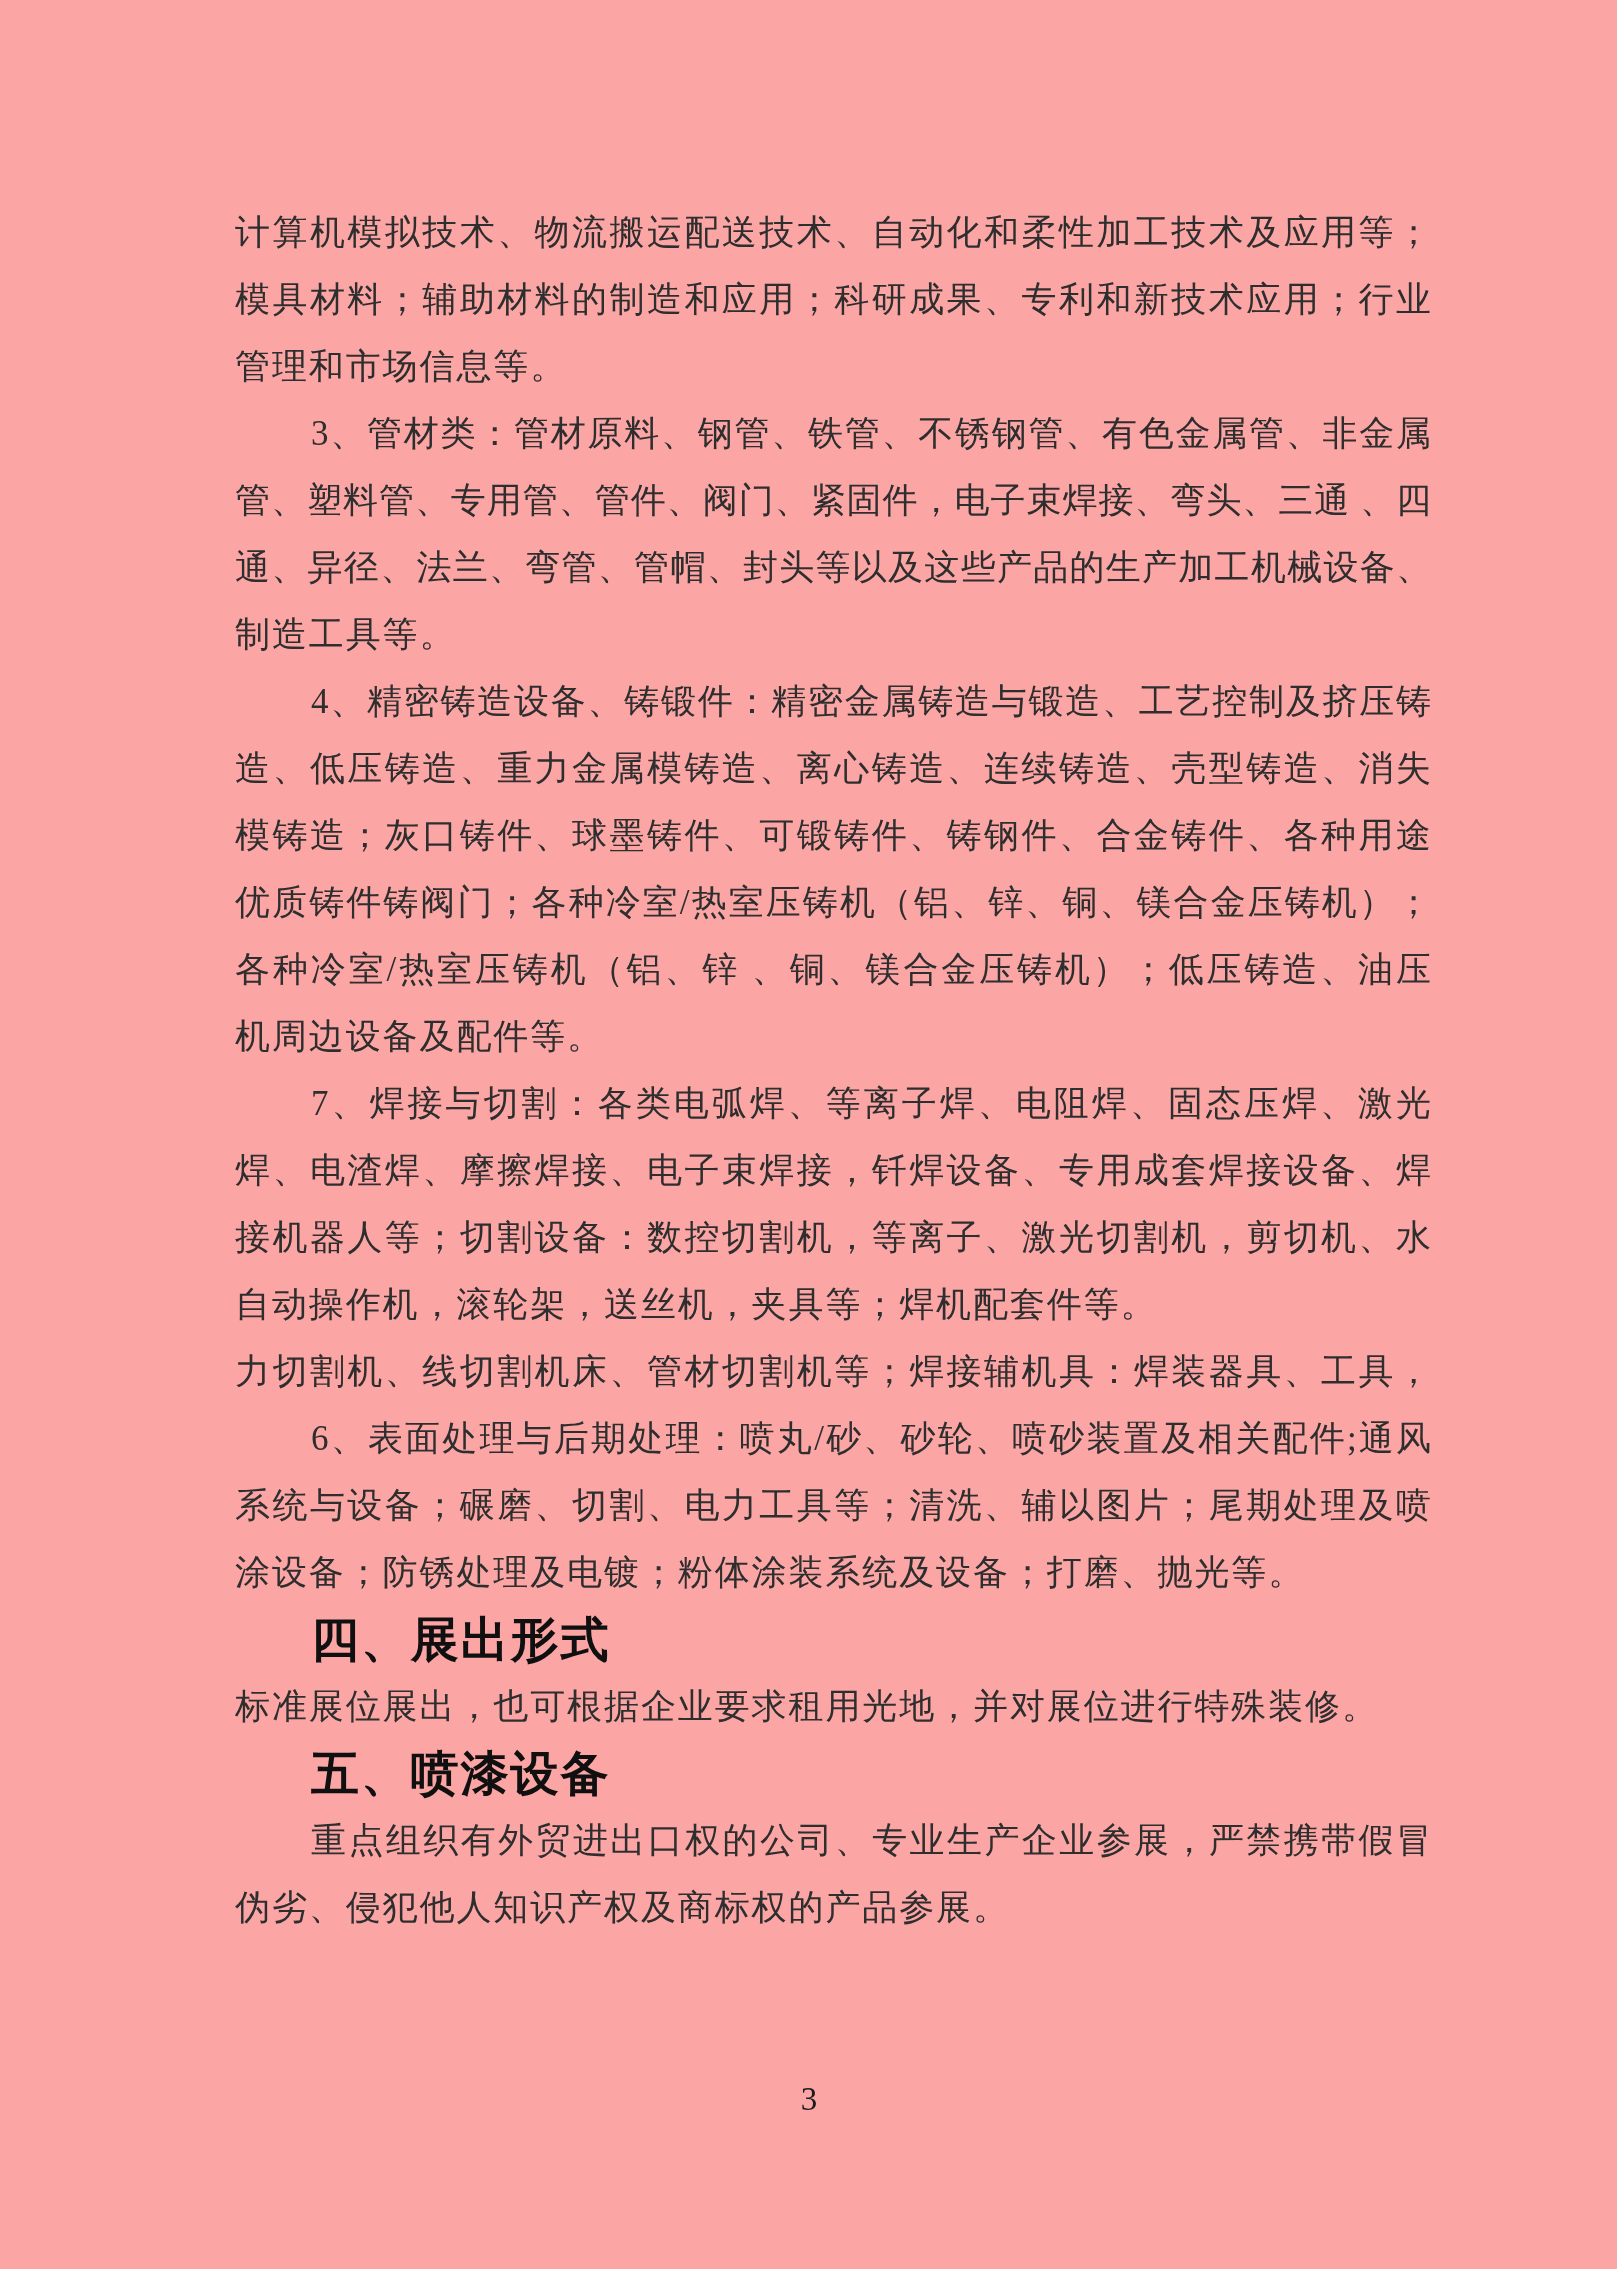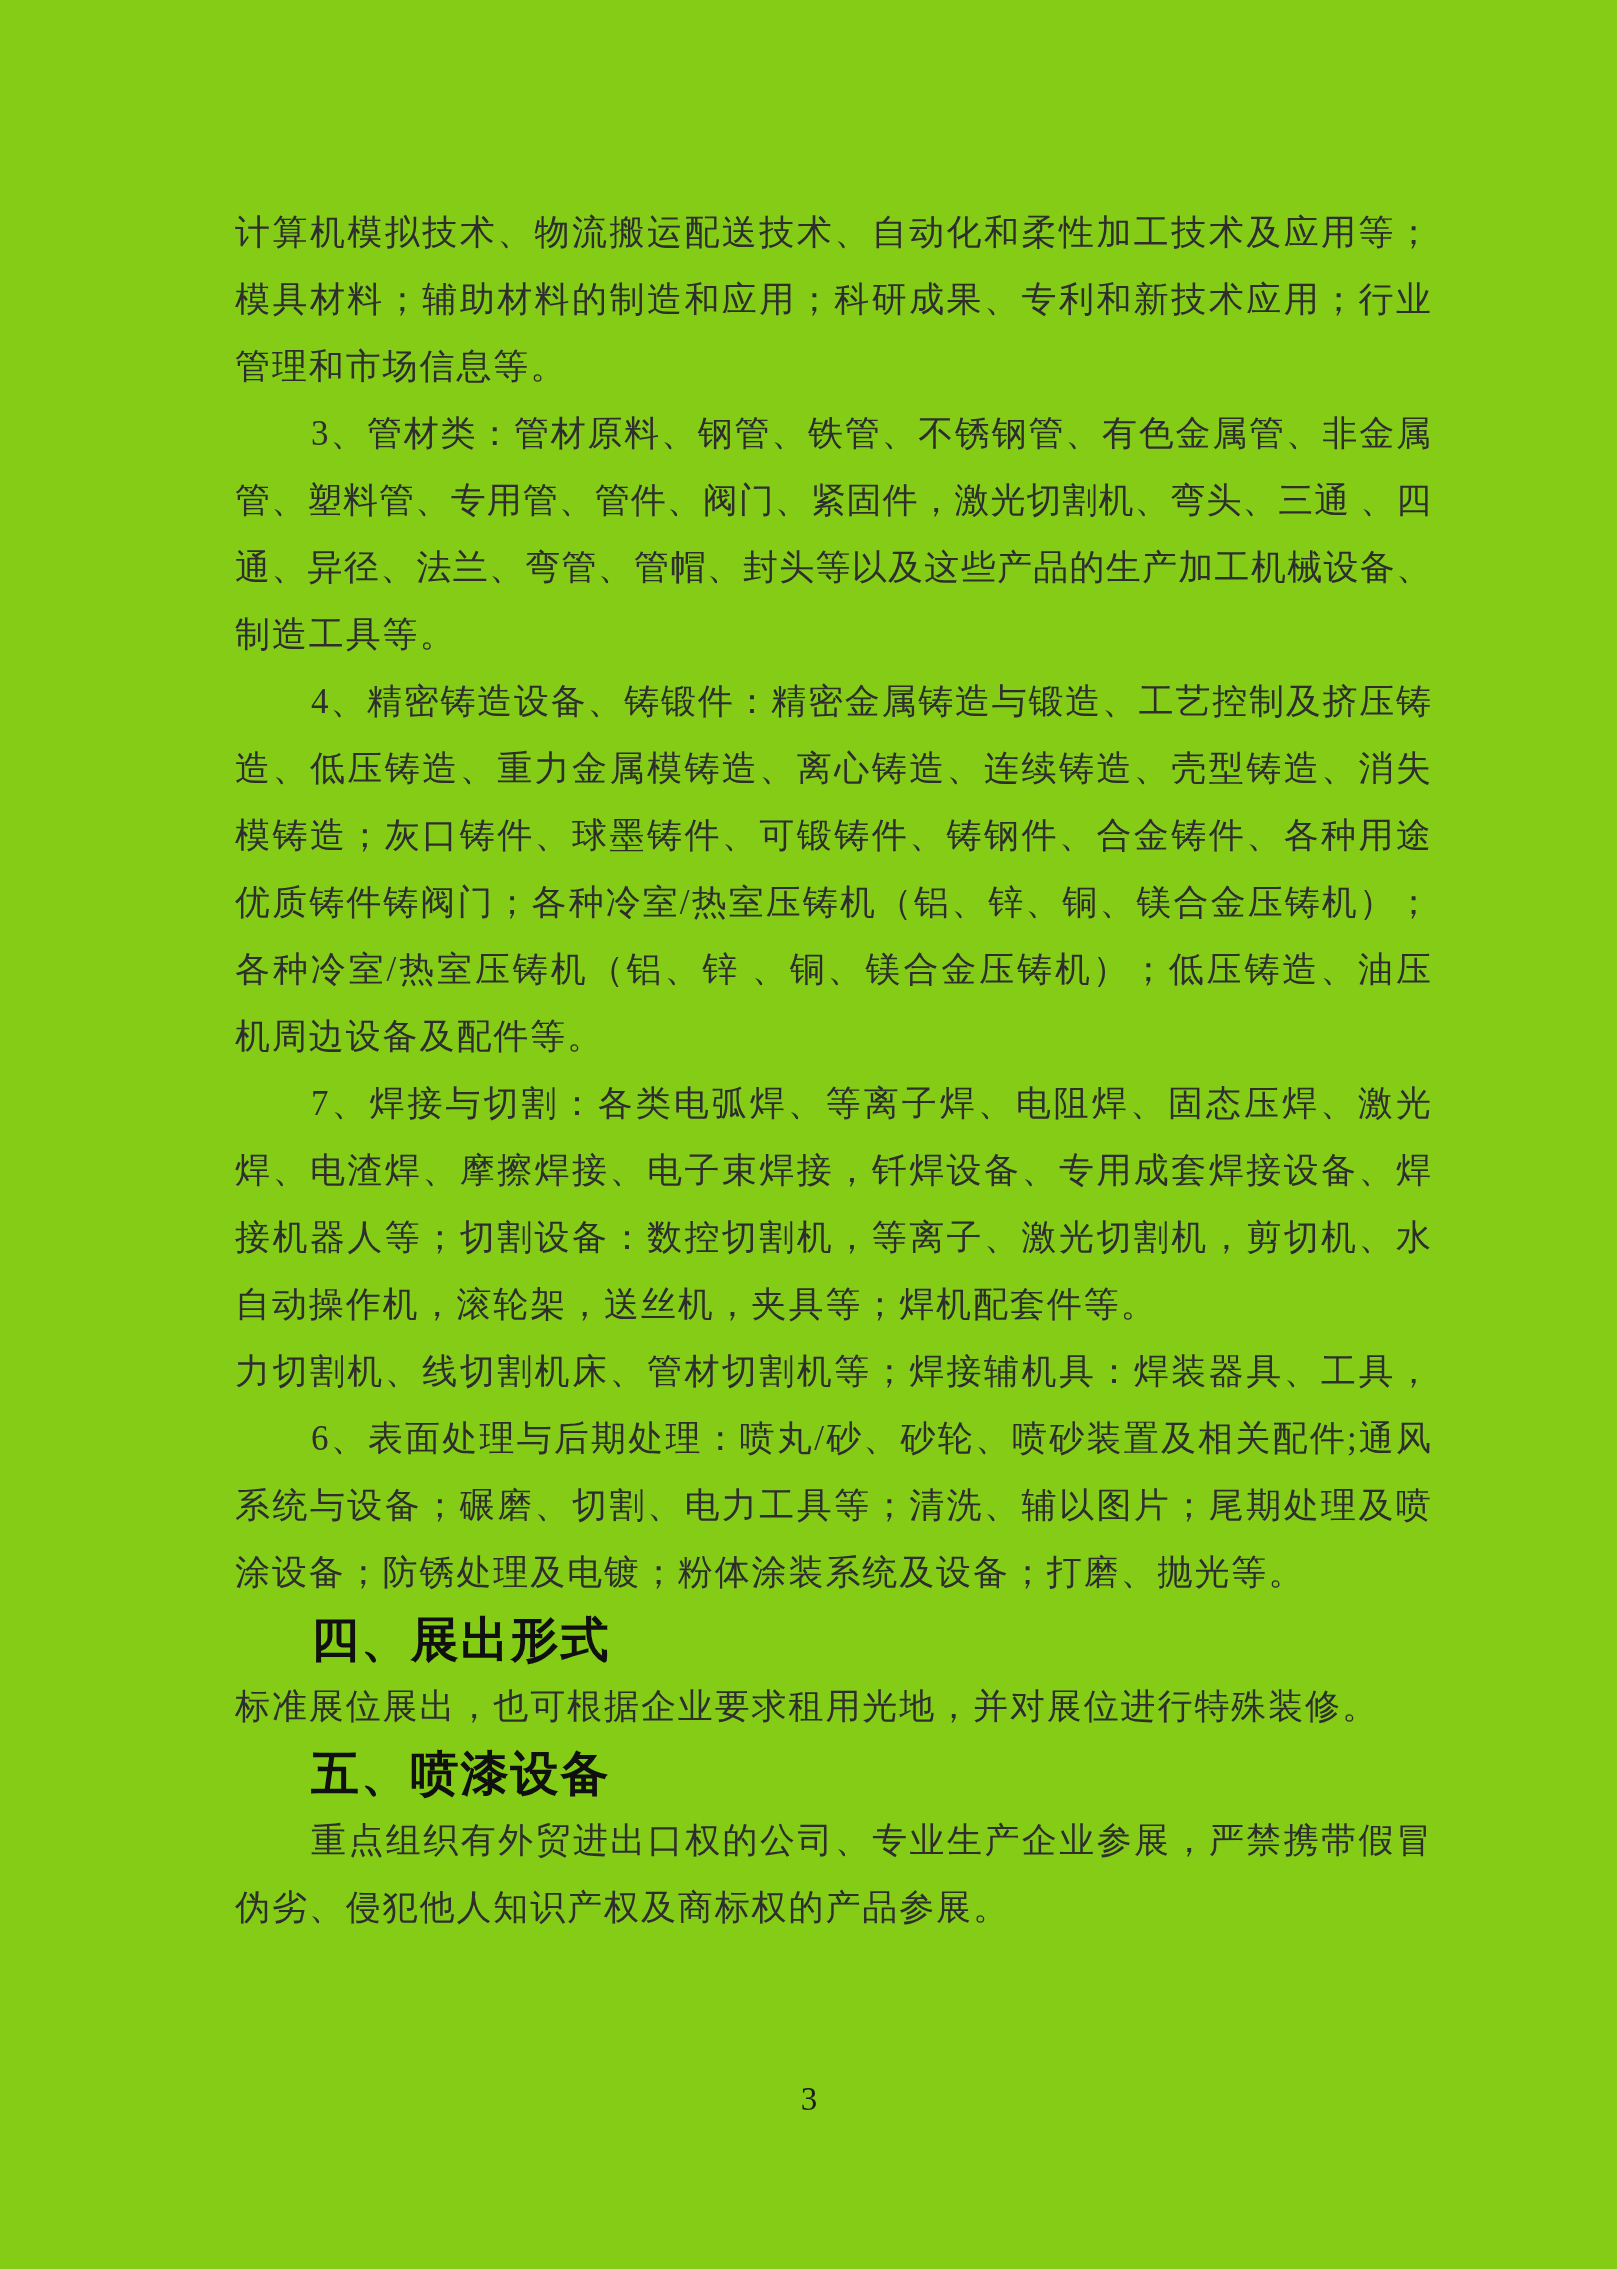--- a/index.html
+++ b/index.html
@@ -4,21 +4,21 @@
 <style>
   html, body {
     margin: 0;
     padding: 0;
     background: #ffffff;
   }
   .page {
     position: relative;
     width: 1618px;
     height: 2269px;
-    background: #84cc16;
+    background: #fca5a5;
     overflow: hidden;
     font-family: "Liberation Serif", "DejaVu Serif", serif;
     text-decoration: underline;
   }
   .doc-body {
     position: absolute;
     left: 235px;
     top: 199px;
     width: 1196px;
     color: #2e2e2e;
@@ -62,21 +62,21 @@
 </style>
 </head>
 <body>
 
 <div class="page">
   <div class="doc-body">
       <div class="line">计算机模拟技术、物流搬运配送技术、自动化和柔性加工技术及应用等；</div>
       <div class="line">模具材料；辅助材料的制造和应用；科研成果、专利和新技术应用；行业</div>
       <div class="line last">管理和市场信息等。</div>
       <div class="line indent">3、管材类：管材原料、钢管、铁管、不锈钢管、有色金属管、非金属</div>
-      <div class="line">管、塑料管、专用管、管件、阀门、紧固件，激光切割机、弯头、三通 、四</div>
+      <div class="line">管、塑料管、专用管、管件、阀门、紧固件，电子束焊接、弯头、三通 、四</div>
       <div class="line">通、异径、法兰、弯管、管帽、封头等以及这些产品的生产加工机械设备、</div>
       <div class="line last">制造工具等。</div>
       <div class="line indent">4、精密铸造设备、铸锻件：精密金属铸造与锻造、工艺控制及挤压铸</div>
       <div class="line">造、低压铸造、重力金属模铸造、离心铸造、连续铸造、壳型铸造、消失</div>
       <div class="line">模铸造；灰口铸件、球墨铸件、可锻铸件、铸钢件、合金铸件、各种用途</div>
       <div class="line">优质铸件铸阀门；各种冷室/热室压铸机（铝、锌、铜、镁合金压铸机）；</div>
       <div class="line">各种冷室/热室压铸机（铝、锌 、铜、镁合金压铸机）；低压铸造、油压</div>
       <div class="line last">机周边设备及配件等。</div>
       <div class="line indent">7、焊接与切割：各类电弧焊、等离子焊、电阻焊、固态压焊、激光</div>
       <div class="line">焊、电渣焊、摩擦焊接、电子束焊接，钎焊设备、专用成套焊接设备、焊</div>

